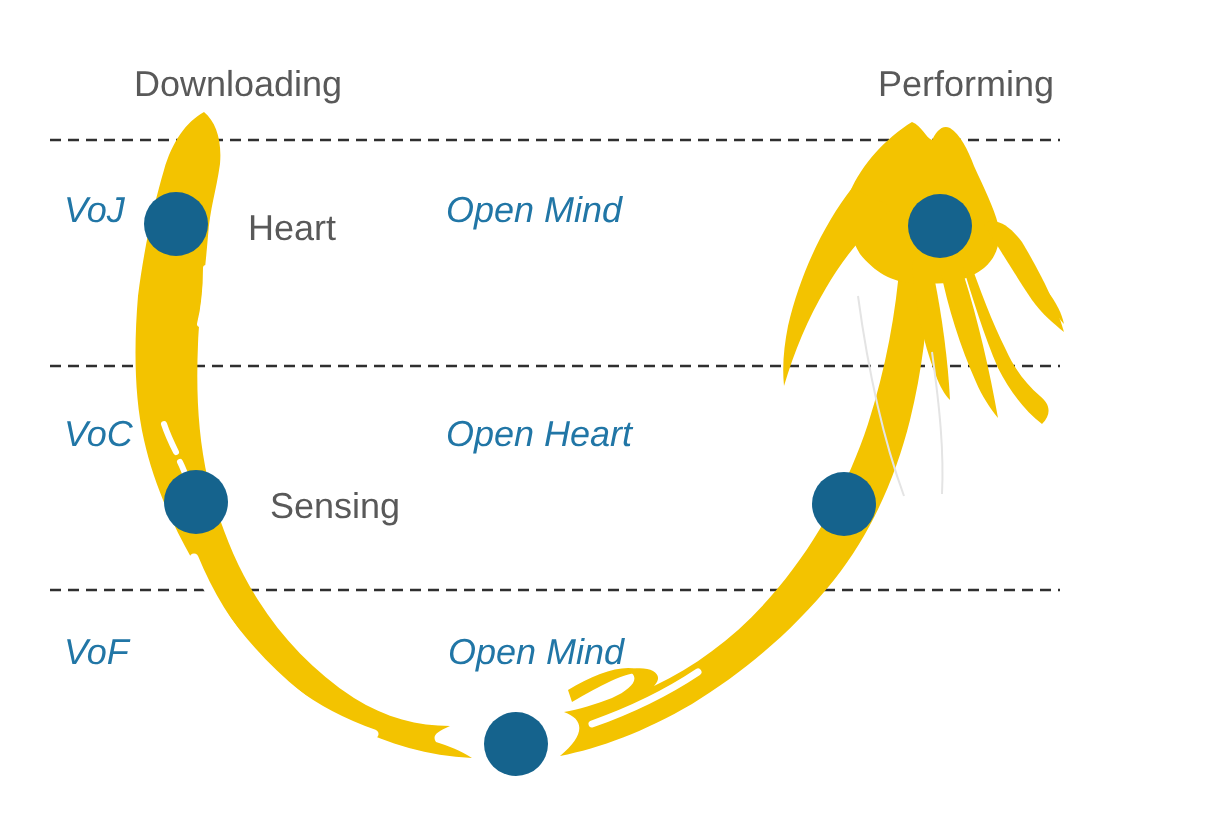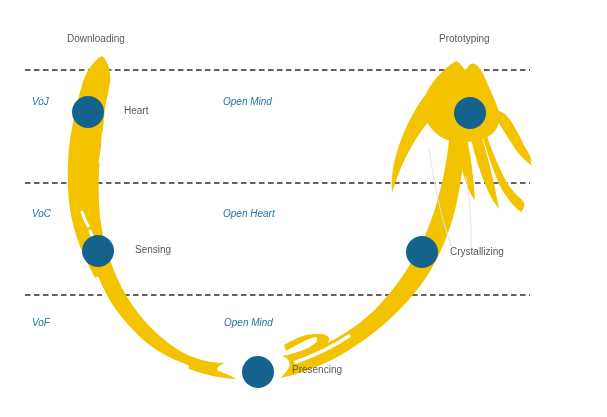--- a/index.html
+++ b/index.html
@@ -19,21 +19,21 @@
     overflow:hidden;
   }
   .canvas svg{position:absolute;left:0;top:0;}
   .brush{fill:var(--brush-yellow);stroke:none;}
   .node{fill:var(--node-blue);stroke:none;}
   .dash-line{stroke:var(--dash-color);stroke-width:1.3;stroke-dasharray:5.5 3.5;fill:none;}
   .slit{stroke:var(--bg);fill:none;stroke-linecap:round;}
   .hairline{stroke:#E4E4E4;stroke-width:1;fill:none;}
   .lbl{
     position:absolute;
-    font-size:10px;line-height:1.1;
+    font-size:18px;line-height:1.1;
     color:var(--label-gray);
     white-space:nowrap;
   }
   .lbl.level{
     font-style:italic;
     color:var(--level-blue);
   }
 </style>
 </head>
 <body>
@@ -84,23 +84,21 @@
     <circle class="node" cx="88" cy="112" r="16"></circle>
     <circle class="node" cx="98" cy="251" r="16"></circle>
     <circle class="node" cx="258" cy="372" r="16"></circle>
     <circle class="node" cx="422" cy="252" r="16"></circle>
     <circle class="node" cx="470" cy="113" r="16"></circle>
   </svg>
 
   <span class="lbl" style="left:67px;top:33px;">Downloading</span>
   <span class="lbl" style="left:124px;top:105px;">Heart</span>
   <span class="lbl" style="left:135px;top:244px;">Sensing</span>
-  <span class="lbl" style="left:292px;top:364px;">Presencing</span>
-  <span class="lbl" style="left:450px;top:246px;">Crystallizing</span>
-  <span class="lbl" style="left:439px;top:33px;">Prototyping</span>
+  <span class="lbl" style="left:439px;top:33px;">Performing</span>
 
   <span class="lbl level" style="left:32px;top:96px;">VoJ</span>
   <span class="lbl level" style="left:32px;top:208px;">VoC</span>
   <span class="lbl level" style="left:32px;top:317px;text-align:center;">VoF</span>
 
   <span class="lbl level" style="left:223px;top:208px;">Open Heart</span>
   <span class="lbl level" style="left:223px;top:96px;">Open Mind</span>
   <span class="lbl level" style="left:224px;top:317px;">Open Mind</span>
 </div>
 

